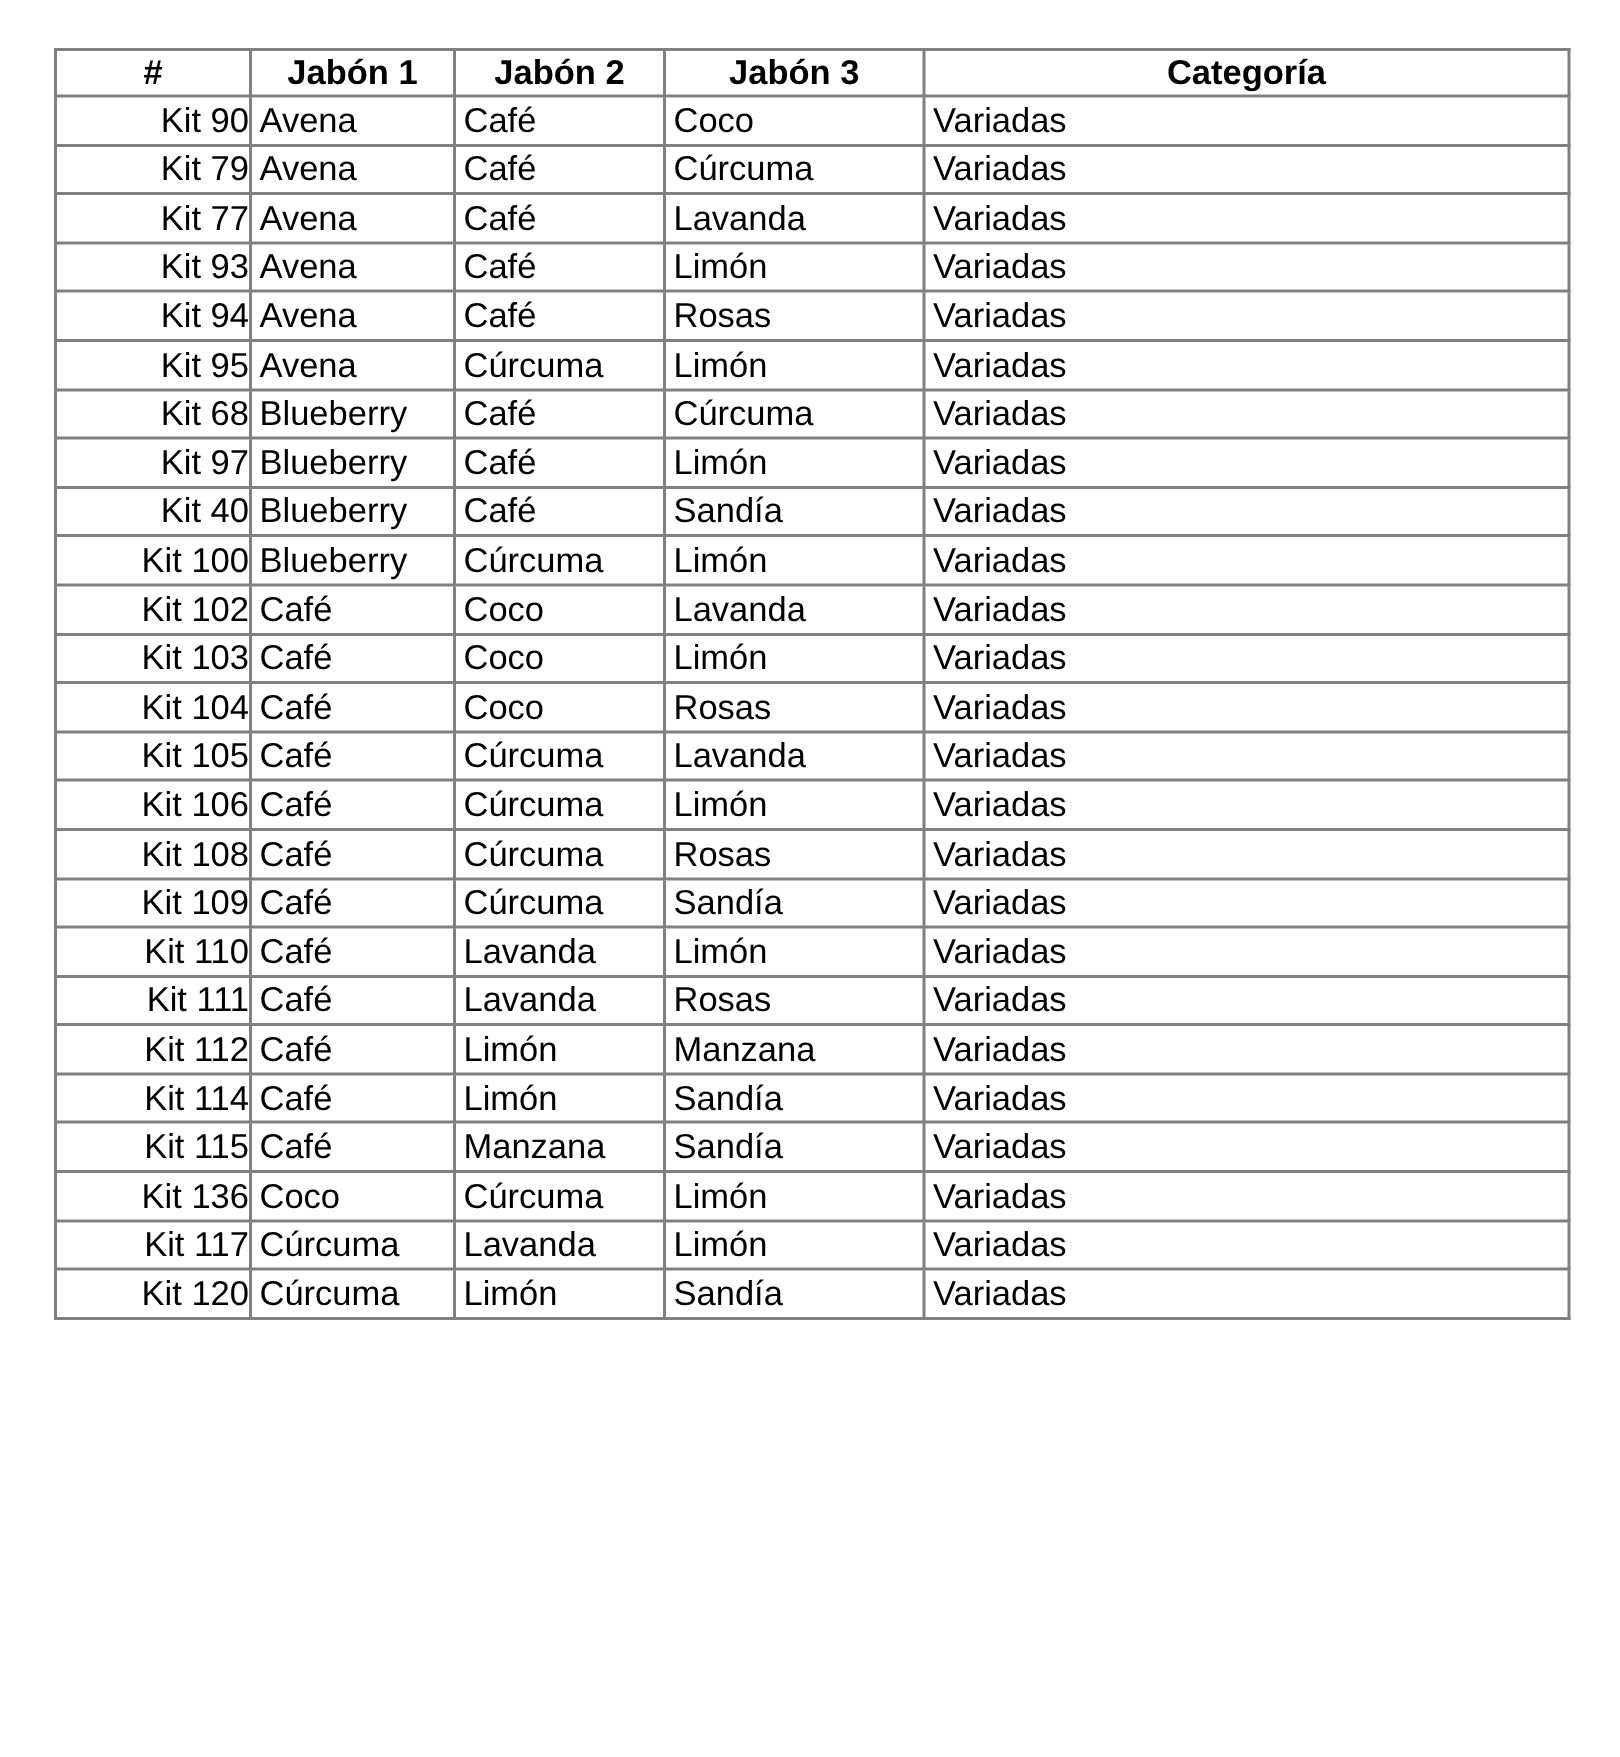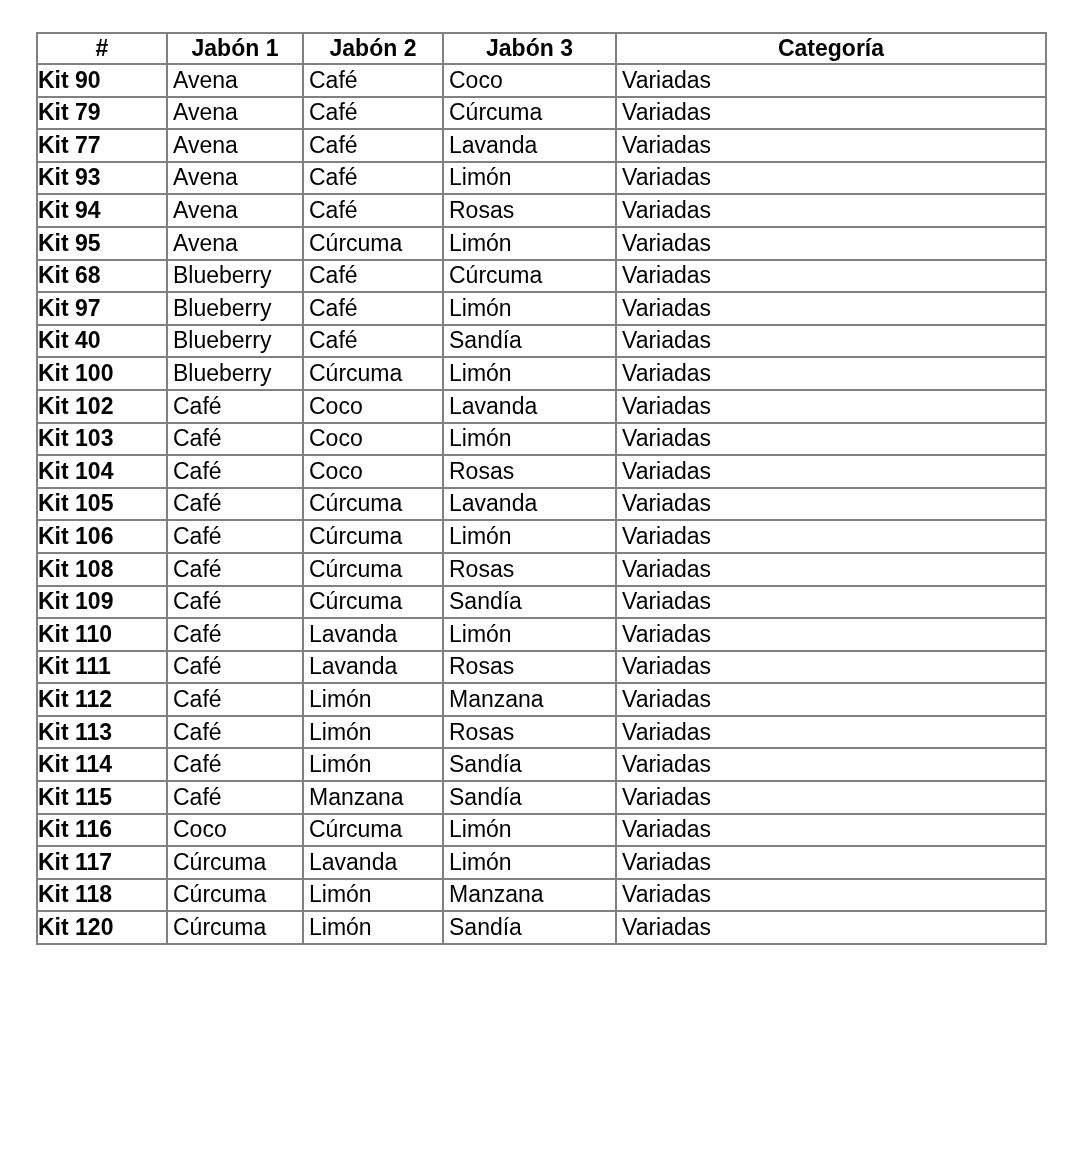--- a/index.html
+++ b/index.html
@@ -39,22 +39,22 @@
     vertical-align: middle;
   }
   table.kits-table td {
     height: 30.6px;
     font-weight: normal;
     text-align: left;
     vertical-align: middle;
     padding-left: 5px;
   }
   table.kits-table td.kit-cell {
-    font-weight: bold;
-    text-align: left;
+    font-weight: normal;
+    text-align: right;
     padding-left: 0;
   }
 </style>
 </head>
 <body>
 
 <div class="page">
   <table class="kits-table">
     <colgroup>
       <col style="width:130px">
@@ -229,67 +229,53 @@
   </tr>
 
   <tr>
     <td class="kit-cell">Kit 112</td>
     <td>Café</td>
     <td>Limón</td>
     <td>Manzana</td>
     <td>Variadas</td>
   </tr>
 
-  <tr>
-    <td class="kit-cell">Kit 113</td>
-    <td>Café</td>
-    <td>Limón</td>
-    <td>Rosas</td>
-    <td>Variadas</td>
-  </tr>
 
   <tr>
     <td class="kit-cell">Kit 114</td>
     <td>Café</td>
     <td>Limón</td>
     <td>Sandía</td>
     <td>Variadas</td>
   </tr>
 
   <tr>
     <td class="kit-cell">Kit 115</td>
     <td>Café</td>
     <td>Manzana</td>
     <td>Sandía</td>
     <td>Variadas</td>
   </tr>
 
   <tr>
-    <td class="kit-cell">Kit 116</td>
+    <td class="kit-cell">Kit 136</td>
     <td>Coco</td>
     <td>Cúrcuma</td>
     <td>Limón</td>
     <td>Variadas</td>
   </tr>
 
   <tr>
     <td class="kit-cell">Kit 117</td>
     <td>Cúrcuma</td>
     <td>Lavanda</td>
     <td>Limón</td>
     <td>Variadas</td>
   </tr>
 
-  <tr>
-    <td class="kit-cell">Kit 118</td>
-    <td>Cúrcuma</td>
-    <td>Limón</td>
-    <td>Manzana</td>
-    <td>Variadas</td>
-  </tr>
 
 
   <tr>
     <td class="kit-cell">Kit 120</td>
     <td>Cúrcuma</td>
     <td>Limón</td>
     <td>Sandía</td>
     <td>Variadas</td>
   </tr>
 </tbody>

